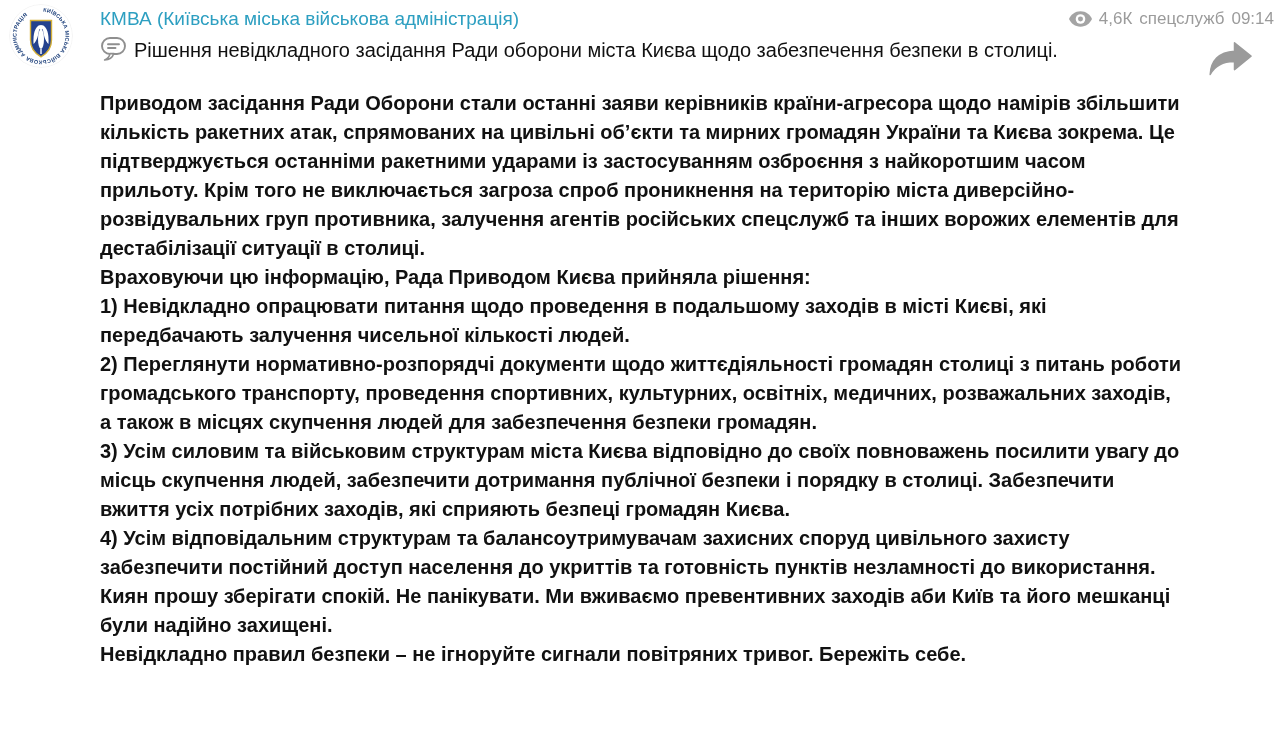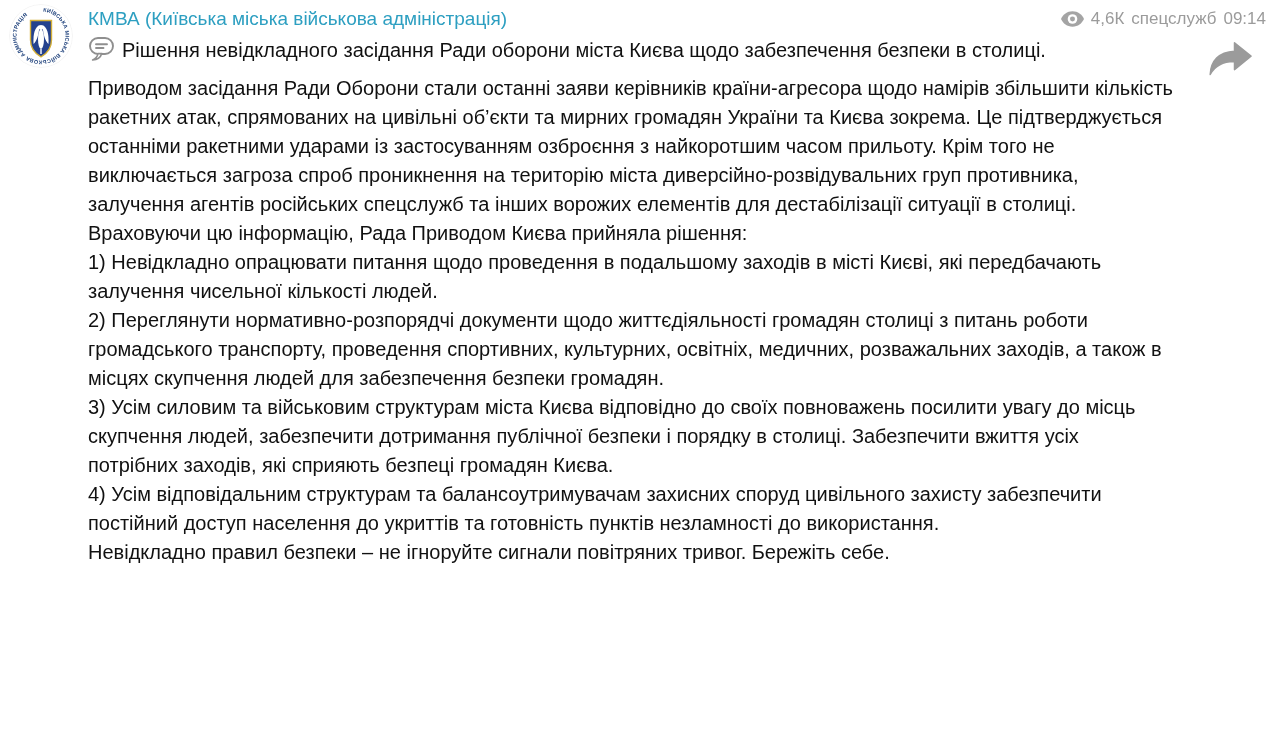--- a/index.html
+++ b/index.html
@@ -19,21 +19,21 @@
     position: absolute;
     left: 9px;
     top: 4px;
     width: 64px;
     height: 64px;
     border-radius: 50%;
     cursor: pointer;
   }
   .content {
     position: absolute;
-    left: 88px;
+    left: 100px;
     top: 7px;
     width: 1086px;
   }
   .channel-name {
     color: var(--channel-color, #2d9fc1);
     font-size: 19px;
     line-height: 24px;
     font-weight: 500;
     cursor: pointer;
     display: inline-block;
@@ -44,34 +44,34 @@
     line-height: 29px;
     font-weight: 400;
     color: var(--text-color, #111111);
   }
   .bubble-icon {
     display: inline-block;
     vertical-align: -4px;
     margin-right: 7px;
   }
   .post-body {
-    margin-top: 9px;
+    margin-top: 24px;
     font-size: 20px;
     line-height: 29px;
-    font-weight: 400;
+    font-weight: 700;
     color: var(--text-color, #111111);
   }
   .post-body p {
     margin: 0;
     padding: 0;
   }
   .meta {
     position: absolute;
     top: 9px;
-    right: 14px;
+    right: 6px;
     display: flex;
     align-items: center;
     gap: 7px;
     color: var(--meta-color, #9b9b9b);
     font-size: 17px;
     line-height: 20px;
     white-space: nowrap;
   }
   .eye-icon { display: block; }
   .share-btn {
@@ -146,18 +146,19 @@
 
         <p>1) Невідкладно опрацювати питання щодо проведення в подальшому заходів в місті Києві, які передбачають залучення чисельної кількості людей.</p>
 
         <p>2) Переглянути нормативно-розпорядчі документи щодо життєдіяльності громадян столиці з питань роботи громадського транспорту, проведення спортивних, культурних, освітніх, медичних, розважальних заходів, а також в місцях скупчення людей для забезпечення безпеки громадян.</p>
 
         <p>3) Усім силовим та військовим структурам міста Києва відповідно до своїх повноважень посилити увагу до місць скупчення людей, забезпечити дотримання публічної безпеки і порядку в столиці. Забезпечити вжиття усіх потрібних заходів, які сприяють безпеці громадян Києва.</p>
 
         <p>4) Усім відповідальним структурам та балансоутримувачам захисних споруд цивільного захисту забезпечити постійний доступ населення до укриттів та готовність пунктів незламності до використання.</p>
 
 
+        <p>Киян прошу зберігати спокій. Не панікувати. Ми вживаємо превентивних заходів аби Київ та його мешканці були надійно захищені.</p>
 
         <p>Невідкладно правил безпеки – не ігноруйте сигнали повітряних тривог. Бережіть себе.</p>
       </div>
   </div>
 
 </div>
 
 </body></html>

